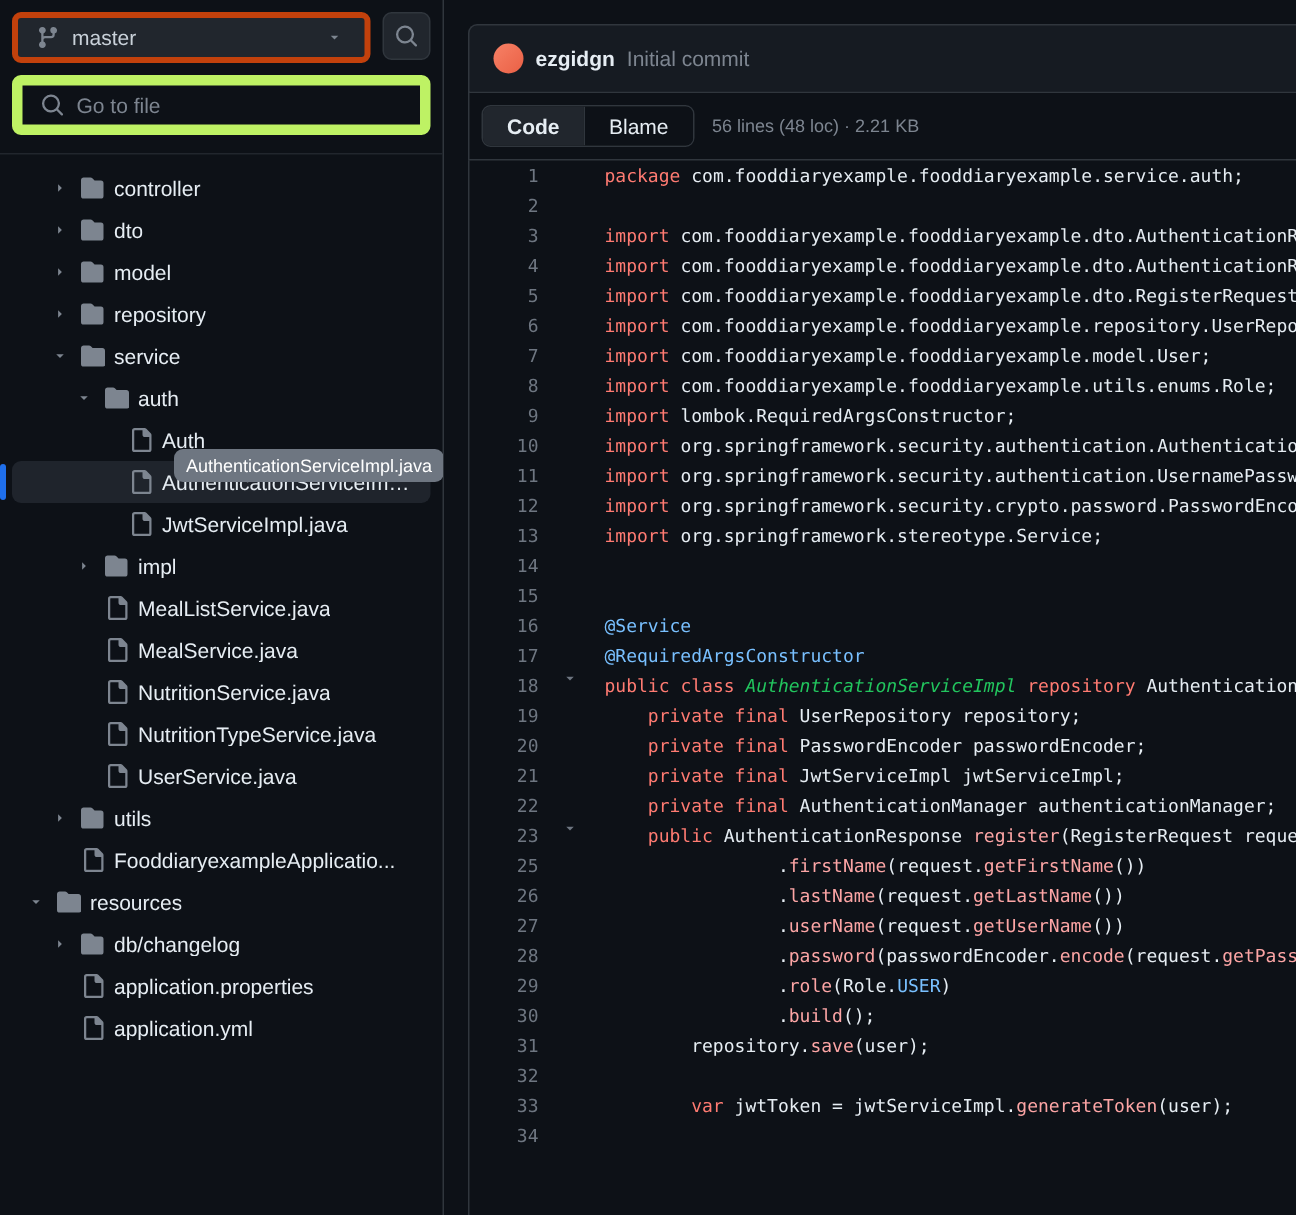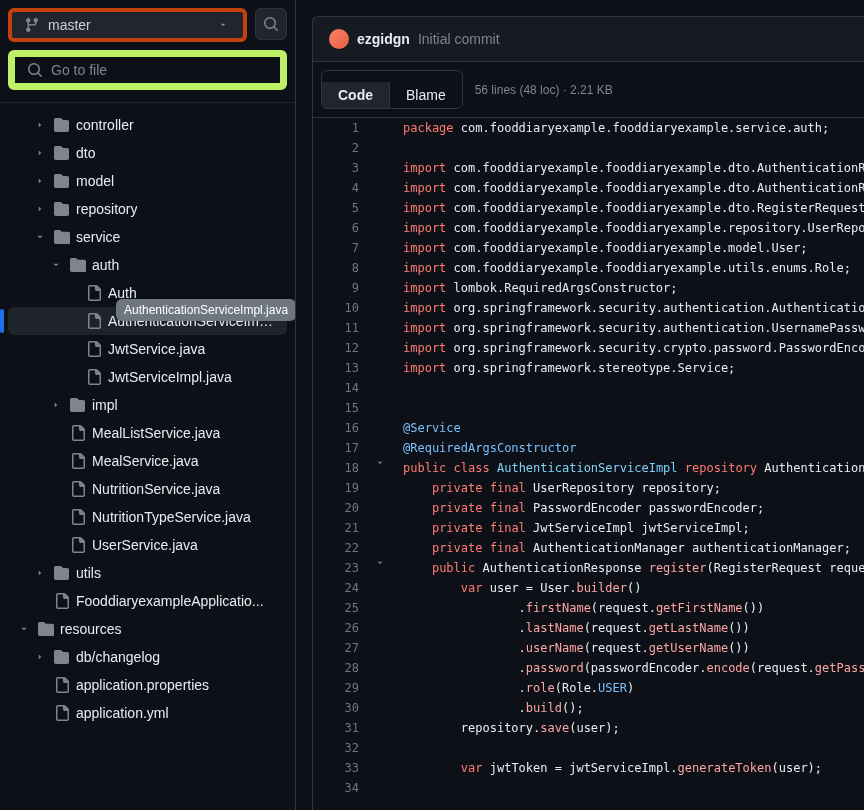--- a/index.html
+++ b/index.html
@@ -176,21 +176,20 @@
   border: 1px solid #30363d;
   border-radius: 6px;
   overflow: hidden;
 }
 .seg-btn {
   padding: 5px 16px;
   font-size: 14px;
   color: #e6edf3;
   cursor: pointer;
   background: #0d1117;
-  margin-top: 11px;
 }
 .seg-btn.active { background: #21262d; font-weight: 600; }
 .seg-btn + .seg-btn { border-left: 1px solid #30363d; }
 .file-info { color: #7d8590; font-size: 12px; }
 .code-area {
   flex: 1;
   overflow: auto;
   border-left: 1px solid #30363d;
   font-family: ui-monospace, SFMono-Regular, "SF Mono", Menlo, Consolas, monospace;
   font-size: 12px;
@@ -211,21 +210,21 @@
 .fold {
   width: 20px;
   flex-shrink: 0;
   color: #6e7681;
   text-align: center;
 }
 .code-text { padding-left: 8px; }
 .k-red { color: #ff7b72; }
 .k-blue { color: #79c0ff; }
 .k-purple { color: #fca5a5; }
-.k-orange { color: #7dd3fc; }
+.k-orange { color: #22c55e; font-style: italic; }
 .k-gray { color: #e6edf3; }
 svg { display: block; }
 </style>
 </head>
 <body>
 
 <div class="container">
   <div class="sidebar">
     <div class="branch-row">
       <div class="branch-select">
@@ -355,33 +354,20 @@
             <svg width="10" height="10" viewBox="0 0 16 16" fill="currentColor">
               <path d="M6 4l4 4-4 4z"></path>
             </svg>
           </span>
           <span class="ficon">
             <svg width="16" height="16" viewBox="0 0 16 16" fill="currentColor">
               <path d="M2 1.75C2 .784 2.784 0 3.75 0h6.586c.464 0 .909.184 1.237.513l2.914 2.914c.329.328.513.773.513 1.237v9.586A1.75 1.75 0 0 1 13.25 16h-9.5A1.75 1.75 0 0 1 2 14.25Zm1.75-.25a.25.25 0 0 0-.25.25v12.5c0 .138.112.25.25.25h9.5a.25.25 0 0 0 .25-.25V6h-2.75A1.75 1.75 0 0 1 9 4.25V1.5Z"></path>
             </svg>
           </span>
           <span class="label">AuthenticationServiceImpl...</span>
-        </div>
-        <div class="tree-item" style="padding-left: 56px;">
-          <span class="chev placeholder">
-            <svg width="10" height="10" viewBox="0 0 16 16" fill="currentColor">
-              <path d="M6 4l4 4-4 4z"></path>
-            </svg>
-          </span>
-          <span class="ficon">
-            <svg width="16" height="16" viewBox="0 0 16 16" fill="currentColor">
-              <path d="M2 1.75C2 .784 2.784 0 3.75 0h6.586c.464 0 .909.184 1.237.513l2.914 2.914c.329.328.513.773.513 1.237v9.586A1.75 1.75 0 0 1 13.25 16h-9.5A1.75 1.75 0 0 1 2 14.25Zm1.75-.25a.25.25 0 0 0-.25.25v12.5c0 .138.112.25.25.25h9.5a.25.25 0 0 0 .25-.25V6h-2.75A1.75 1.75 0 0 1 9 4.25V1.5Z"></path>
-            </svg>
-          </span>
-          <span class="label">JwtService.java</span>
         </div>
         <div class="tree-item" style="padding-left: 56px;">
           <span class="chev placeholder">
             <svg width="10" height="10" viewBox="0 0 16 16" fill="currentColor">
               <path d="M6 4l4 4-4 4z"></path>
             </svg>
           </span>
           <span class="ficon">
             <svg width="16" height="16" viewBox="0 0 16 16" fill="currentColor">
               <path d="M2 1.75C2 .784 2.784 0 3.75 0h6.586c.464 0 .909.184 1.237.513l2.914 2.914c.329.328.513.773.513 1.237v9.586A1.75 1.75 0 0 1 13.25 16h-9.5A1.75 1.75 0 0 1 2 14.25Zm1.75-.25a.25.25 0 0 0-.25.25v12.5c0 .138.112.25.25.25h9.5a.25.25 0 0 0 .25-.25V6h-2.75A1.75 1.75 0 0 1 9 4.25V1.5Z"></path>
@@ -582,21 +568,20 @@
         <div class="code-line"><span class="lineno">18</span><span class="fold"><svg width="10" height="10" viewBox="0 0 16 16" fill="currentColor">
               <path d="M4 6l4 4 4-4z"></path>
             </svg></span><span class="code-text"><span class="k-red">public</span><span class="k-gray"> </span><span class="k-red">class</span><span class="k-gray"> </span><span class="k-orange">AuthenticationServiceImpl</span><span class="k-gray"> </span><span class="k-red">repository</span><span class="k-gray"> AuthenticationS</span></span></div>
         <div class="code-line"><span class="lineno">19</span><span class="fold"></span><span class="code-text"><span class="k-gray">    </span><span class="k-red">private</span><span class="k-gray"> </span><span class="k-red">final</span><span class="k-gray"> UserRepository repository;</span></span></div>
         <div class="code-line"><span class="lineno">20</span><span class="fold"></span><span class="code-text"><span class="k-gray">    </span><span class="k-red">private</span><span class="k-gray"> </span><span class="k-red">final</span><span class="k-gray"> PasswordEncoder passwordEncoder;</span></span></div>
         <div class="code-line"><span class="lineno">21</span><span class="fold"></span><span class="code-text"><span class="k-gray">    </span><span class="k-red">private</span><span class="k-gray"> </span><span class="k-red">final</span><span class="k-gray"> JwtServiceImpl jwtServiceImpl;</span></span></div>
         <div class="code-line"><span class="lineno">22</span><span class="fold"></span><span class="code-text"><span class="k-gray">    </span><span class="k-red">private</span><span class="k-gray"> </span><span class="k-red">final</span><span class="k-gray"> AuthenticationManager authenticationManager;</span></span></div>
         <div class="code-line"><span class="lineno">23</span><span class="fold"><svg width="10" height="10" viewBox="0 0 16 16" fill="currentColor">
               <path d="M4 6l4 4 4-4z"></path>
             </svg></span><span class="code-text"><span class="k-gray">    </span><span class="k-red">public</span><span class="k-gray"> AuthenticationResponse </span><span class="k-purple">register</span><span class="k-gray">(RegisterRequest reques</span></span></div>
-        <div class="code-line"><span class="lineno">24</span><span class="fold"></span><span class="code-text"><span class="k-gray">        </span><span class="k-red">var</span><span class="k-gray"> user = User.</span><span class="k-purple">builder</span><span class="k-gray">()</span></span></div>
         <div class="code-line"><span class="lineno">25</span><span class="fold"></span><span class="code-text"><span class="k-gray">                .</span><span class="k-purple">firstName</span><span class="k-gray">(request.</span><span class="k-purple">getFirstName</span><span class="k-gray">())</span></span></div>
         <div class="code-line"><span class="lineno">26</span><span class="fold"></span><span class="code-text"><span class="k-gray">                .</span><span class="k-purple">lastName</span><span class="k-gray">(request.</span><span class="k-purple">getLastName</span><span class="k-gray">())</span></span></div>
         <div class="code-line"><span class="lineno">27</span><span class="fold"></span><span class="code-text"><span class="k-gray">                .</span><span class="k-purple">userName</span><span class="k-gray">(request.</span><span class="k-purple">getUserName</span><span class="k-gray">())</span></span></div>
         <div class="code-line"><span class="lineno">28</span><span class="fold"></span><span class="code-text"><span class="k-gray">                .</span><span class="k-purple">password</span><span class="k-gray">(passwordEncoder.</span><span class="k-purple">encode</span><span class="k-gray">(request.</span><span class="k-purple">getPass</span></span></div>
         <div class="code-line"><span class="lineno">29</span><span class="fold"></span><span class="code-text"><span class="k-gray">                .</span><span class="k-purple">role</span><span class="k-gray">(Role.</span><span class="k-blue">USER</span><span class="k-gray">)</span></span></div>
         <div class="code-line"><span class="lineno">30</span><span class="fold"></span><span class="code-text"><span class="k-gray">                .</span><span class="k-purple">build</span><span class="k-gray">();</span></span></div>
         <div class="code-line"><span class="lineno">31</span><span class="fold"></span><span class="code-text"><span class="k-gray">        repository.</span><span class="k-purple">save</span><span class="k-gray">(user);</span></span></div>
         <div class="code-line"><span class="lineno">32</span><span class="fold"></span><span class="code-text"></span></div>
         <div class="code-line"><span class="lineno">33</span><span class="fold"></span><span class="code-text"><span class="k-gray">        </span><span class="k-red">var</span><span class="k-gray"> jwtToken = jwtServiceImpl.</span><span class="k-purple">generateToken</span><span class="k-gray">(user);</span></span></div>
         <div class="code-line"><span class="lineno">34</span><span class="fold"></span><span class="code-text"></span></div>

